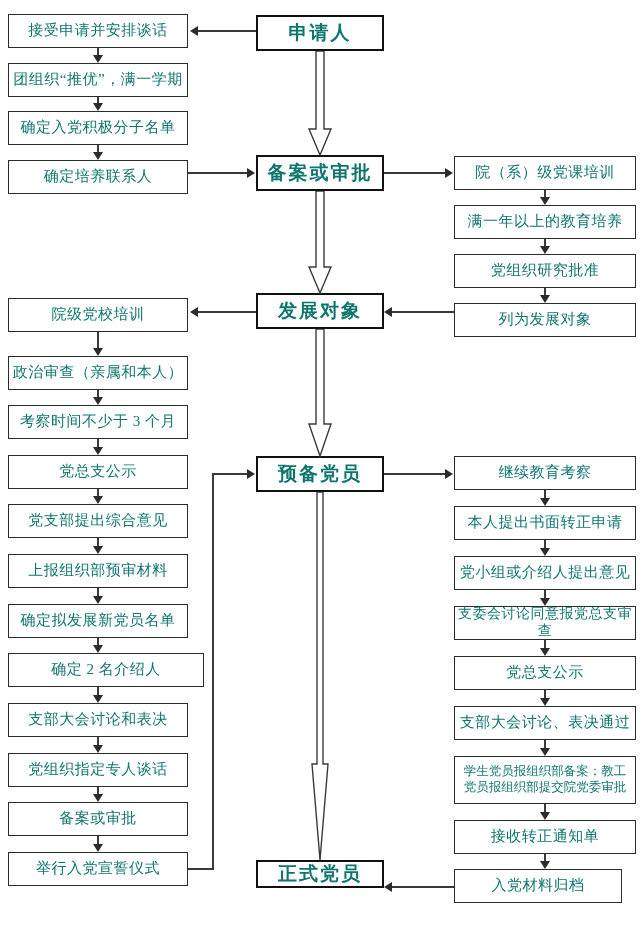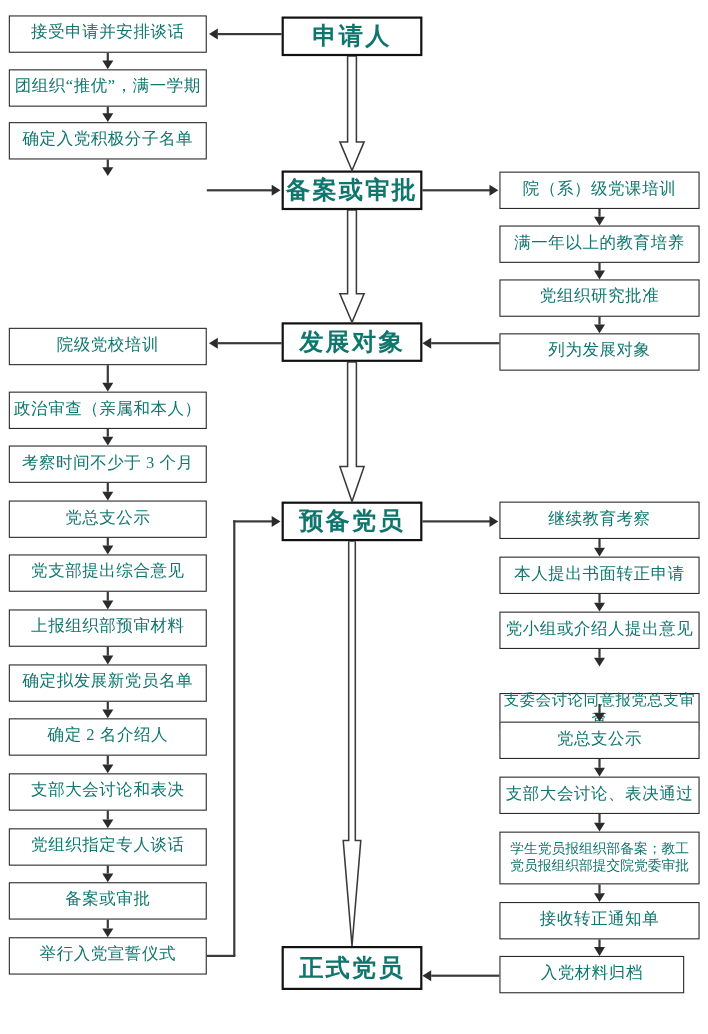--- a/index.html
+++ b/index.html
@@ -15,21 +15,21 @@
     text-align:center;
     font-size:15px;
     line-height:1.18;
     color:#0f766e;
     letter-spacing:0.5px;
     font-family:"Liberation Serif","DejaVu Serif",serif;
   }
   .box.main{
     border:2.5px solid #111;
     font-weight:bold;
-    font-size:22px;
+    font-size:19px;
     letter-spacing:2px;
     font-family:"Liberation Sans","DejaVu Sans",sans-serif;
   }
   .box.two-line{font-size:12.5px;line-height:1.25;letter-spacing:0px;padding:0 3px;}
   .box.small{font-size:14px;}
 
   
   .ln{position:absolute;background:#3a3a3a;}
   .ln.v{width:1.6px;}
   .ln.h{height:1.6px;}
@@ -48,70 +48,71 @@
 <body>
 
 <div id="stage">
 
   <div class="box" style="left:8px;top:14px;width:180px;height:34px;">接受申请并安排谈话</div>
 
   <div class="box" style="left:8px;top:63px;width:180px;height:34px;">团组织“推优”，满一学期</div>
 
   <div class="box" style="left:8px;top:111px;width:180px;height:34px;">确定入党积极分子名单</div>
 
+  <div class="box" style="left:8px;top:160px;width:180px;height:34px;">确定培养联系人</div>
 
   <div class="box" style="left:8px;top:298px;width:180px;height:34px;">院级党校培训</div>
 
   <div class="box" style="left:8px;top:356px;width:180px;height:34px;">政治审查（亲属和本人）</div>
 
   <div class="box" style="left:8px;top:405px;width:180px;height:34px;">考察时间不少于 3 个月</div>
 
   <div class="box" style="left:8px;top:455px;width:180px;height:34px;">党总支公示</div>
 
   <div class="box" style="left:8px;top:504px;width:180px;height:34px;">党支部提出综合意见</div>
 
   <div class="box" style="left:8px;top:554px;width:180px;height:34px;">上报组织部预审材料</div>
 
   <div class="box" style="left:8px;top:604px;width:180px;height:34px;">确定拟发展新党员名单</div>
 
-  <div class="box" style="left:8px;top:653px;width:180px;height:34px;">确定 2 名介绍人</div>
+  <div class="box" style="left:8px;top:653px;width:196px;height:34px;">确定 2 名介绍人</div>
 
   <div class="box" style="left:8px;top:703px;width:180px;height:34px;">支部大会讨论和表决</div>
 
   <div class="box" style="left:8px;top:753px;width:180px;height:34px;">党组织指定专人谈话</div>
 
   <div class="box" style="left:8px;top:802px;width:180px;height:34px;">备案或审批</div>
 
   <div class="box" style="left:8px;top:852px;width:180px;height:34px;">举行入党宣誓仪式</div>
 
   <div class="box main" style="left:256px;top:15px;width:128px;height:36px;">申请人</div>
 
   <div class="box main" style="left:256px;top:155px;width:128px;height:36px;">备案或审批</div>
 
   <div class="box main" style="left:256px;top:293px;width:128px;height:36px;">发展对象</div>
 
   <div class="box main" style="left:256px;top:456px;width:128px;height:36px;">预备党员</div>
 
-  <div class="box main" style="left:256px;top:860px;width:128px;height:40px;text-align:right;">正式党员</div>
+  <div class="box main" style="left:256px;top:860px;width:128px;height:28px;text-align:right;">正式党员</div>
 
   <div class="box" style="left:454px;top:156px;width:182px;height:34px;">院（系）级党课培训</div>
 
   <div class="box" style="left:454px;top:205px;width:182px;height:34px;">满一年以上的教育培养</div>
 
   <div class="box" style="left:454px;top:254px;width:182px;height:34px;">党组织研究批准</div>
 
   <div class="box" style="left:454px;top:303px;width:182px;height:34px;">列为发展对象</div>
 
   <div class="box" style="left:454px;top:456px;width:182px;height:34px;">继续教育考察</div>
 
   <div class="box" style="left:454px;top:506px;width:182px;height:34px;">本人提出书面转正申请</div>
 
   <div class="box" style="left:454px;top:556px;width:182px;height:34px;">党小组或介绍人提出意见</div>
 
-  <div class="box small" style="left:454px;top:606px;width:182px;height:34px;margin-top:24px;">支委会讨论同意报党总支审查</div>
+  <div class="box small" style="left:454px;top:606px;width:182px;height:34px;">支委会讨论同意报党总支审查</div>
 
   <div class="box" style="left:454px;top:656px;width:182px;height:34px;">党总支公示</div>
 
   <div class="box" style="left:454px;top:706px;width:182px;height:34px;">支部大会讨论、表决通过</div>
 
   <div class="box two-line" style="left:454px;top:756px;width:182px;height:48px;white-space:pre-line;">学生党员报组织部备案；教工
 党员报组织部提交院党委审批</div>
 
   <div class="box" style="left:454px;top:820px;width:182px;height:34px;">接收转正通知单</div>
 

